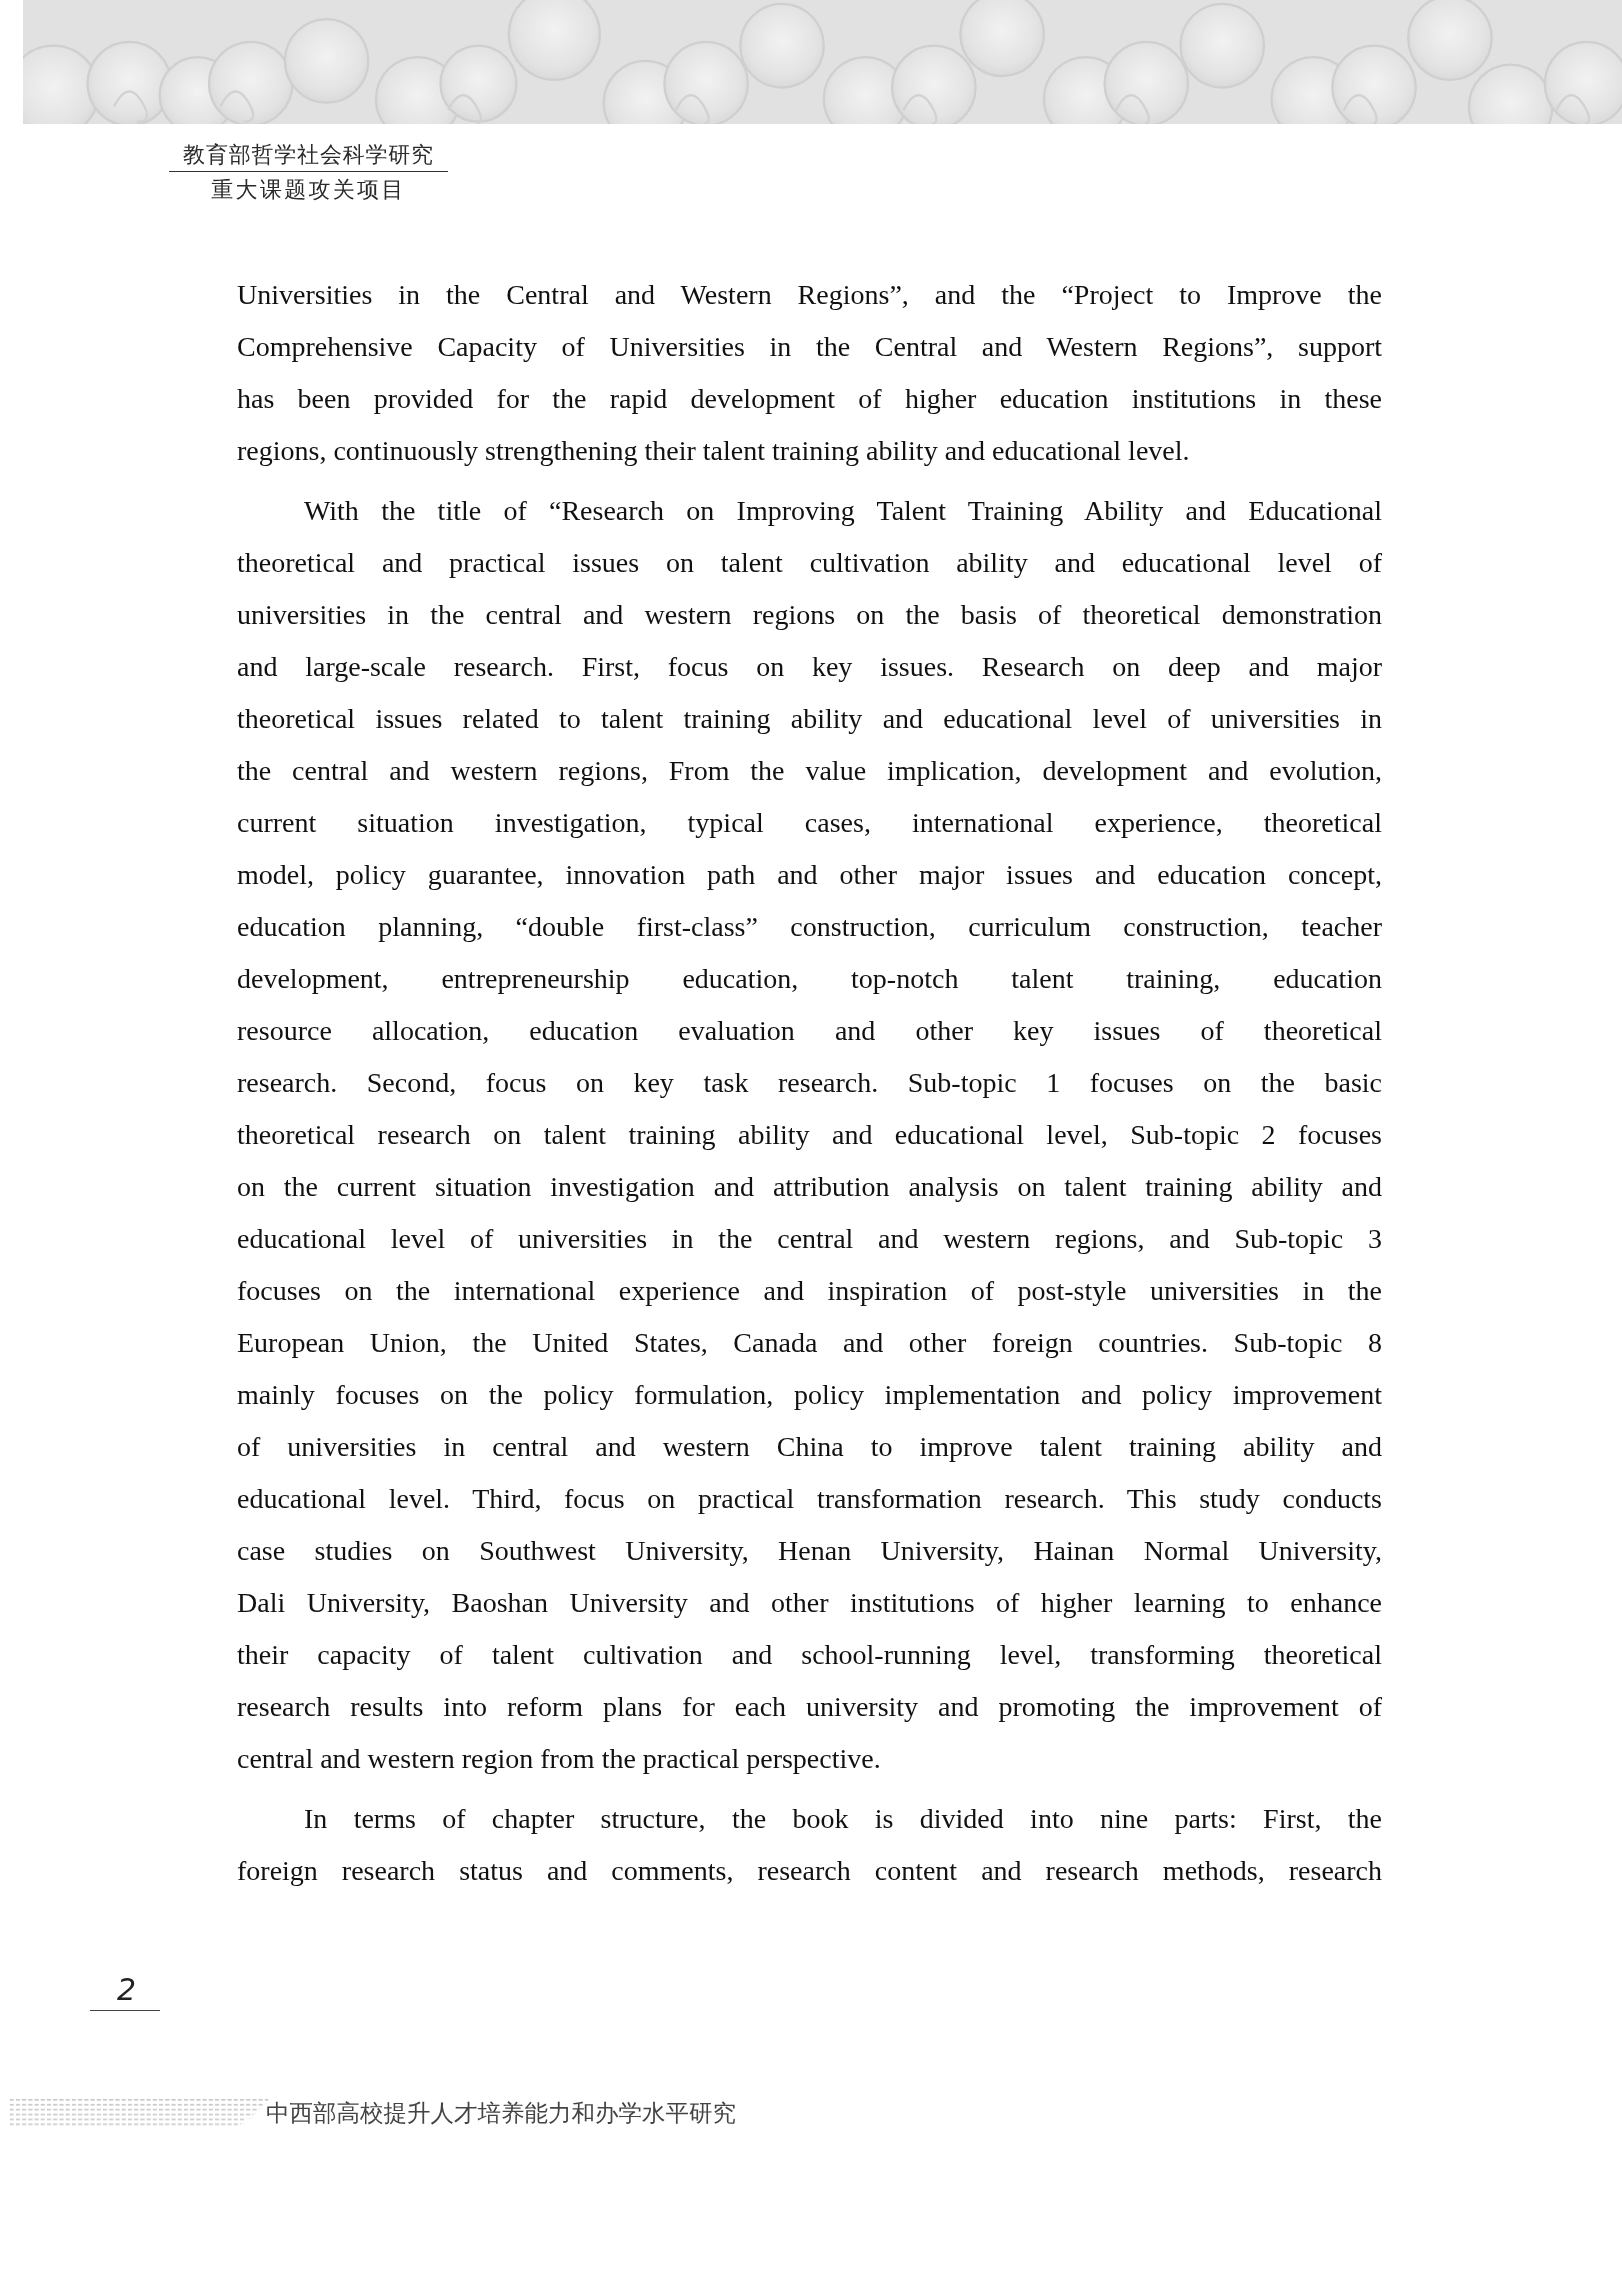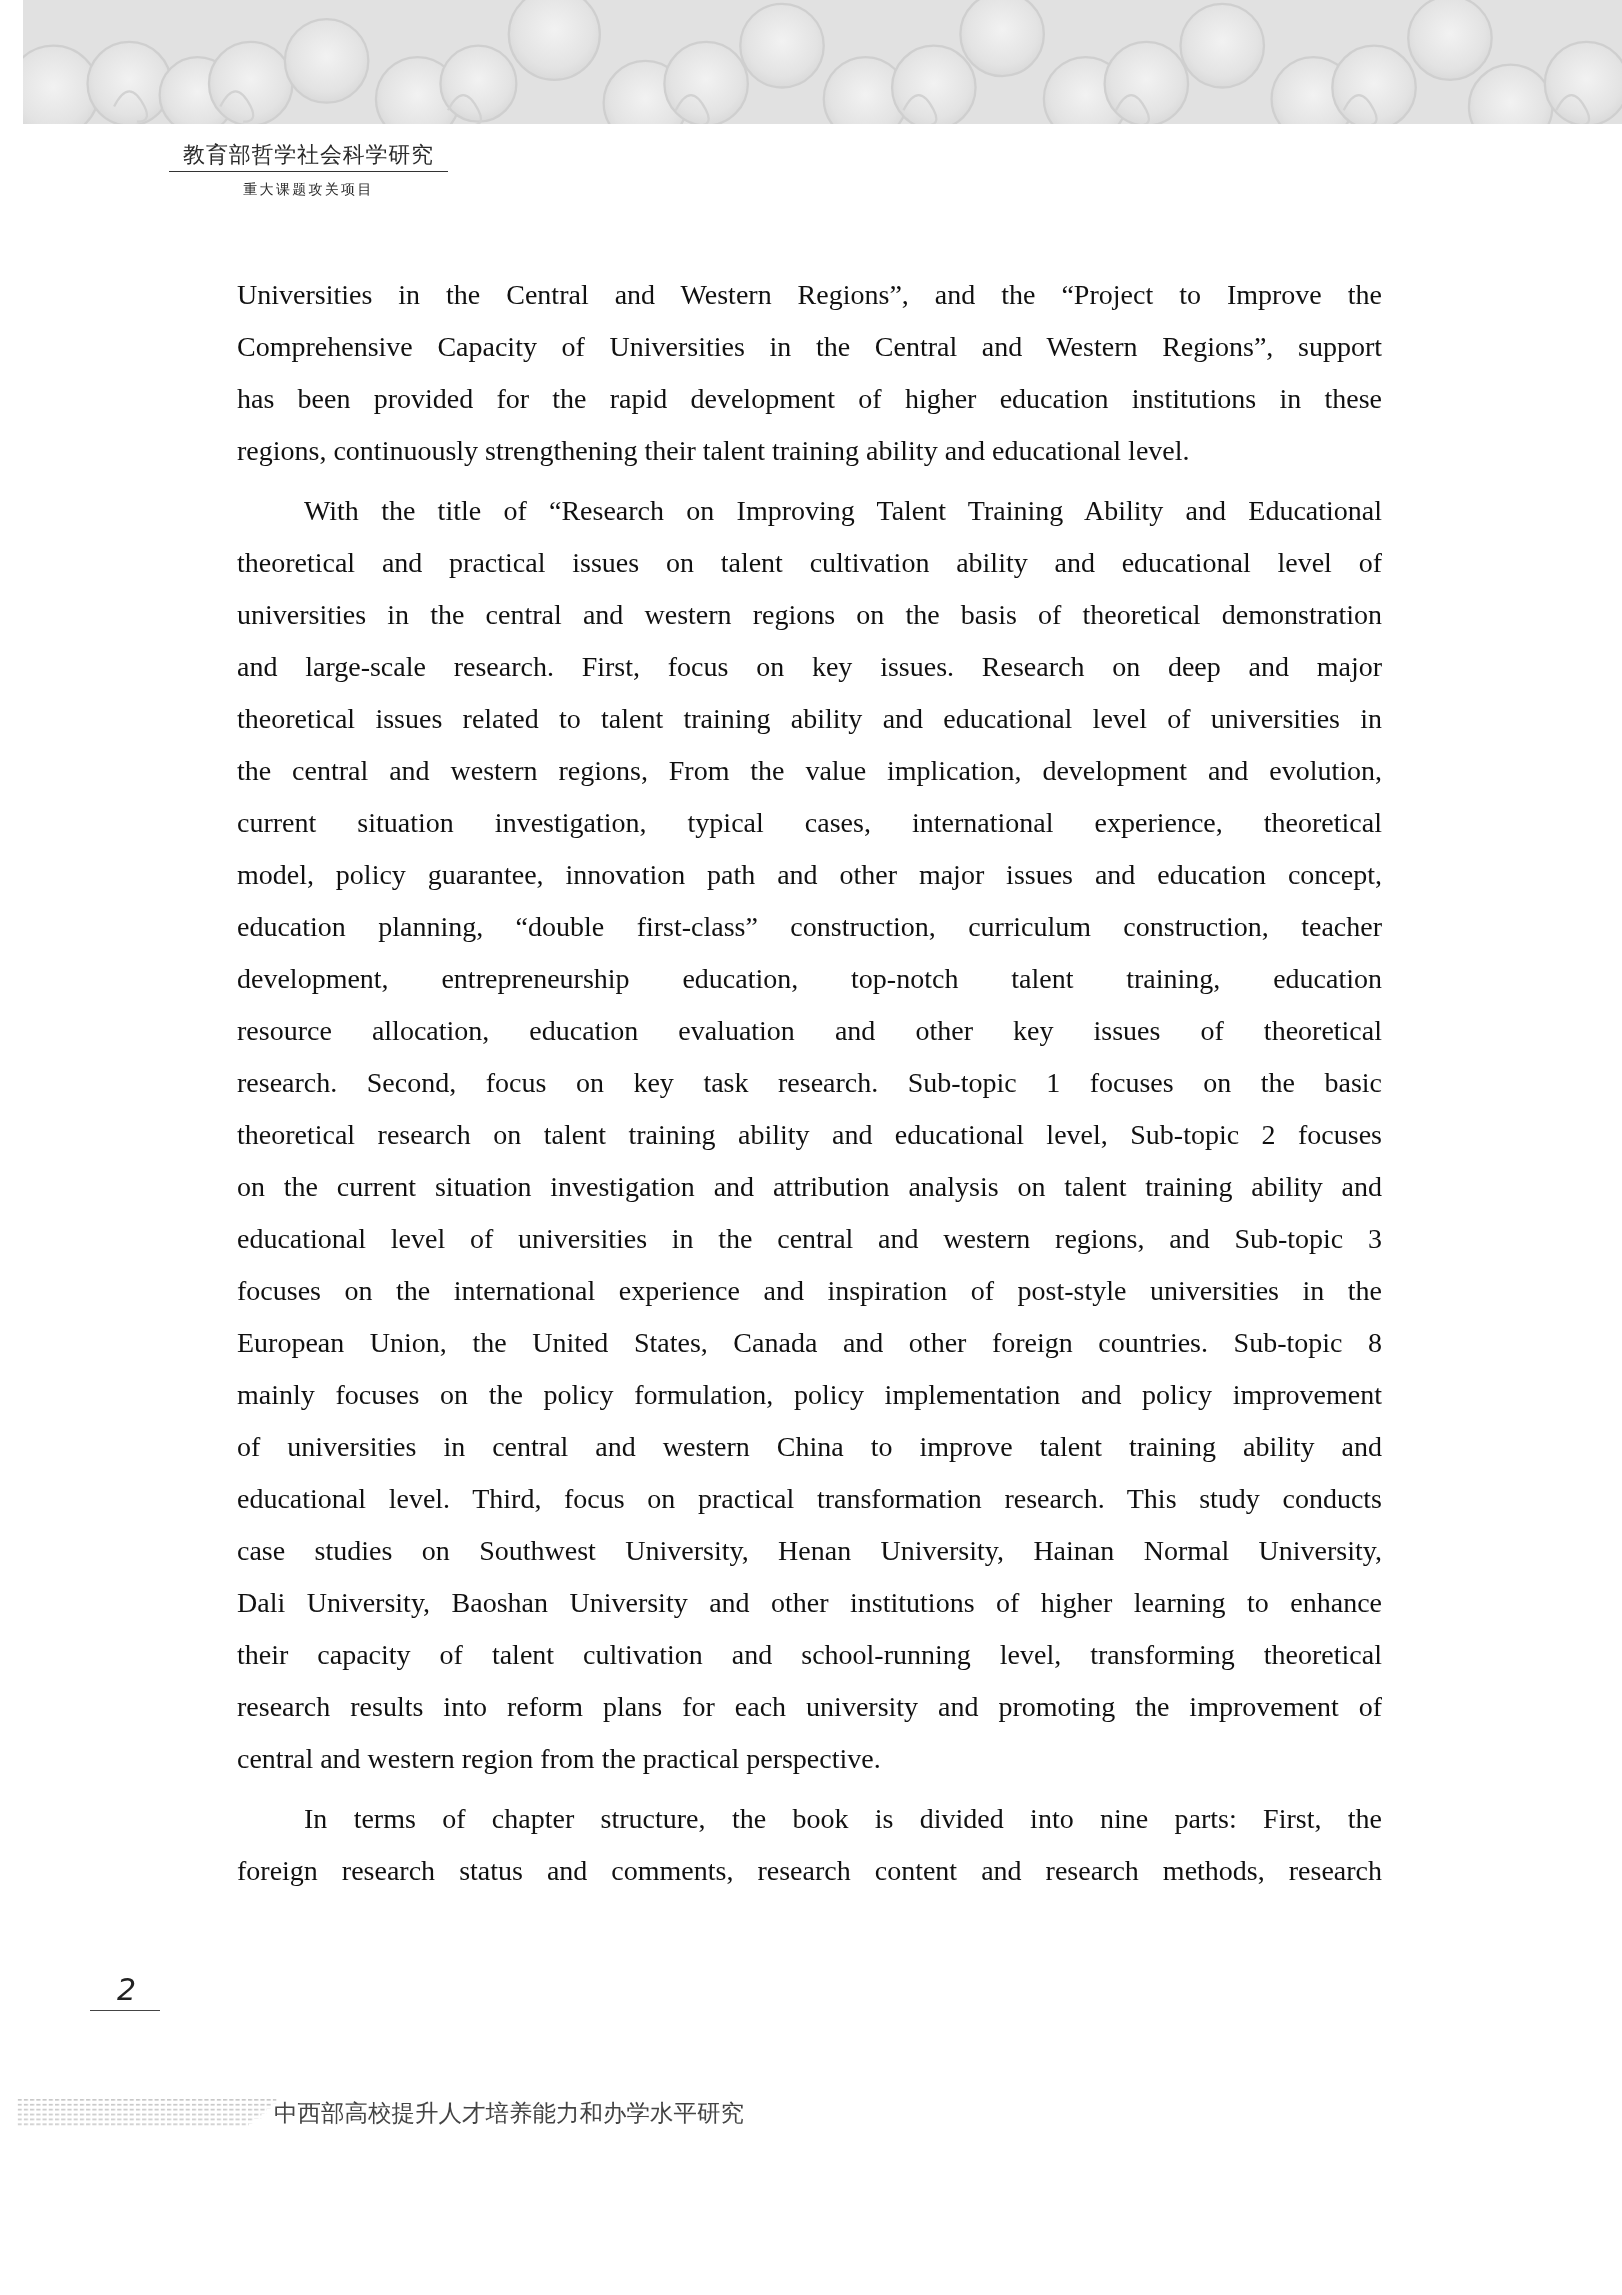--- a/index.html
+++ b/index.html
@@ -47,21 +47,21 @@
       line-height: 29px;
       display: block;
       white-space: nowrap;
     }
     .running-head .rule {
       height: 0;
       border-top: 1.5px solid #333333;
       margin: 1.5px 0 3px 0;
     }
     .running-head .line2 {
-      font-size: 14px;
+      font-size: 22px;
       letter-spacing: 2.3px;
       line-height: 29px;
       display: block;
       white-space: nowrap;
     }
     
     .body-text {
       position: absolute;
       left: 229px;
       top: 261px;
@@ -103,21 +103,21 @@
     }
     .page-number .underline {
       display: block;
       border-top: 1.5px solid #444444;
       margin-top: 3px;
       width: 70px;
     }
     
     .footer {
       position: absolute;
-      left: 16px;
+      left: 8px;
       top: 2097px;
       height: 30px;
       width: 759px;
     }
     .footer .dots {
       position: absolute;
       left: 0;
       top: 1.5px;
       width: 262px;
       height: 27px;

